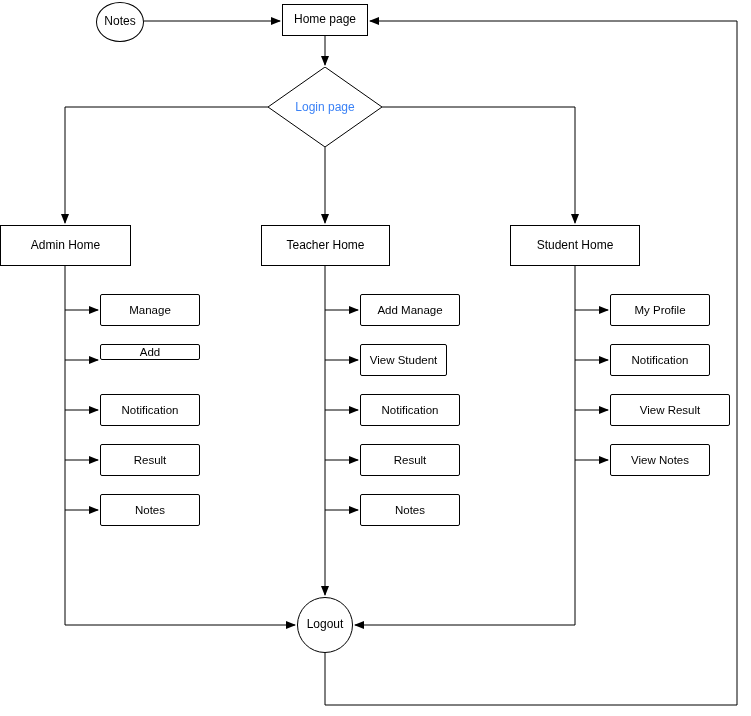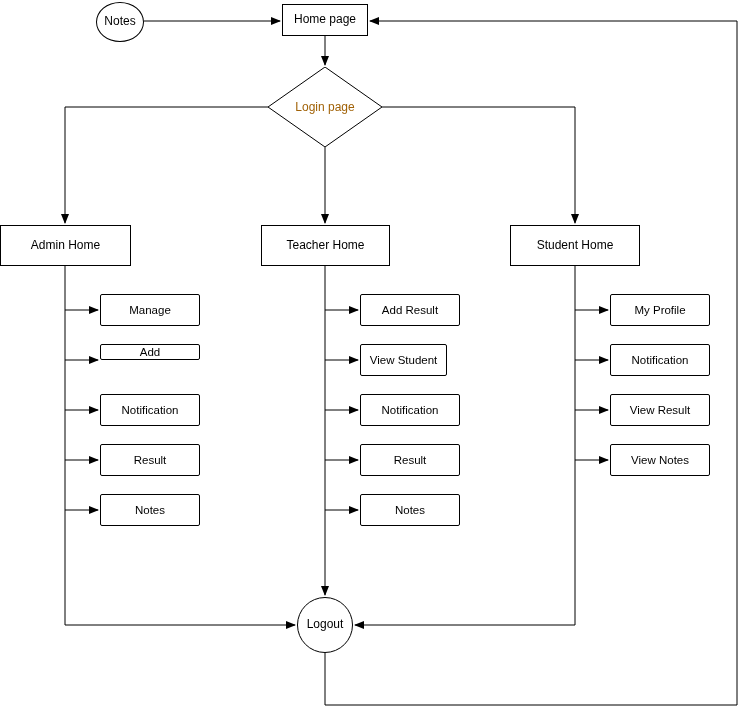--- a/index.html
+++ b/index.html
@@ -56,21 +56,21 @@
   .diamond-shape {
     position: absolute;
     left: 0;
     top: 0;
     width: 100%;
     height: 100%;
   }
   .diamond-label {
     position: relative;
     font-size: 12px;
-    color: #a16207;
+    color: #3b82f6;
     z-index: 2;
   }
 </style>
 </head>
 <body>
 
 <div id="canvas">
 
   <svg class="edges" viewBox="0 0 751 716" xmlns="http://www.w3.org/2000/svg">
     <defs>
@@ -154,42 +154,42 @@
     <span>Notification</span>
   </div>
   <div class="node rect-small" style="left:100px; top:444px; width:100px; height:32px;">
     <span>Result</span>
   </div>
   <div class="node rect-small" style="left:100px; top:494px; width:100px; height:32px;">
     <span>Notes</span>
   </div>
 
   <div class="node rect-small" style="left:360px; top:294px; width:100px; height:32px;">
-    <span>Add Result</span>
+    <span>Add Manage</span>
   </div>
   <div class="node rect-small" style="left:360px; top:344px; width:87px; height:32px;">
     <span>View Student</span>
   </div>
   <div class="node rect-small" style="left:360px; top:394px; width:100px; height:32px;">
     <span>Notification</span>
   </div>
   <div class="node rect-small" style="left:360px; top:444px; width:100px; height:32px;">
     <span>Result</span>
   </div>
   <div class="node rect-small" style="left:360px; top:494px; width:100px; height:32px;">
     <span>Notes</span>
   </div>
 
   <div class="node rect-small" style="left:610px; top:294px; width:100px; height:32px;">
     <span>My Profile</span>
   </div>
   <div class="node rect-small" style="left:610px; top:344px; width:100px; height:32px;">
     <span>Notification</span>
   </div>
-  <div class="node rect-small" style="left:610px; top:394px; width:100px; height:32px;">
+  <div class="node rect-small" style="left:610px; top:394px; width:120px; height:32px;">
     <span>View Result</span>
   </div>
   <div class="node rect-small" style="left:610px; top:444px; width:100px; height:32px;">
     <span>View Notes</span>
   </div>
 
   <div class="node circle" style="left:297px; top:597px; width:56px; height:56px;">
     <span>Logout</span>
   </div>
 

